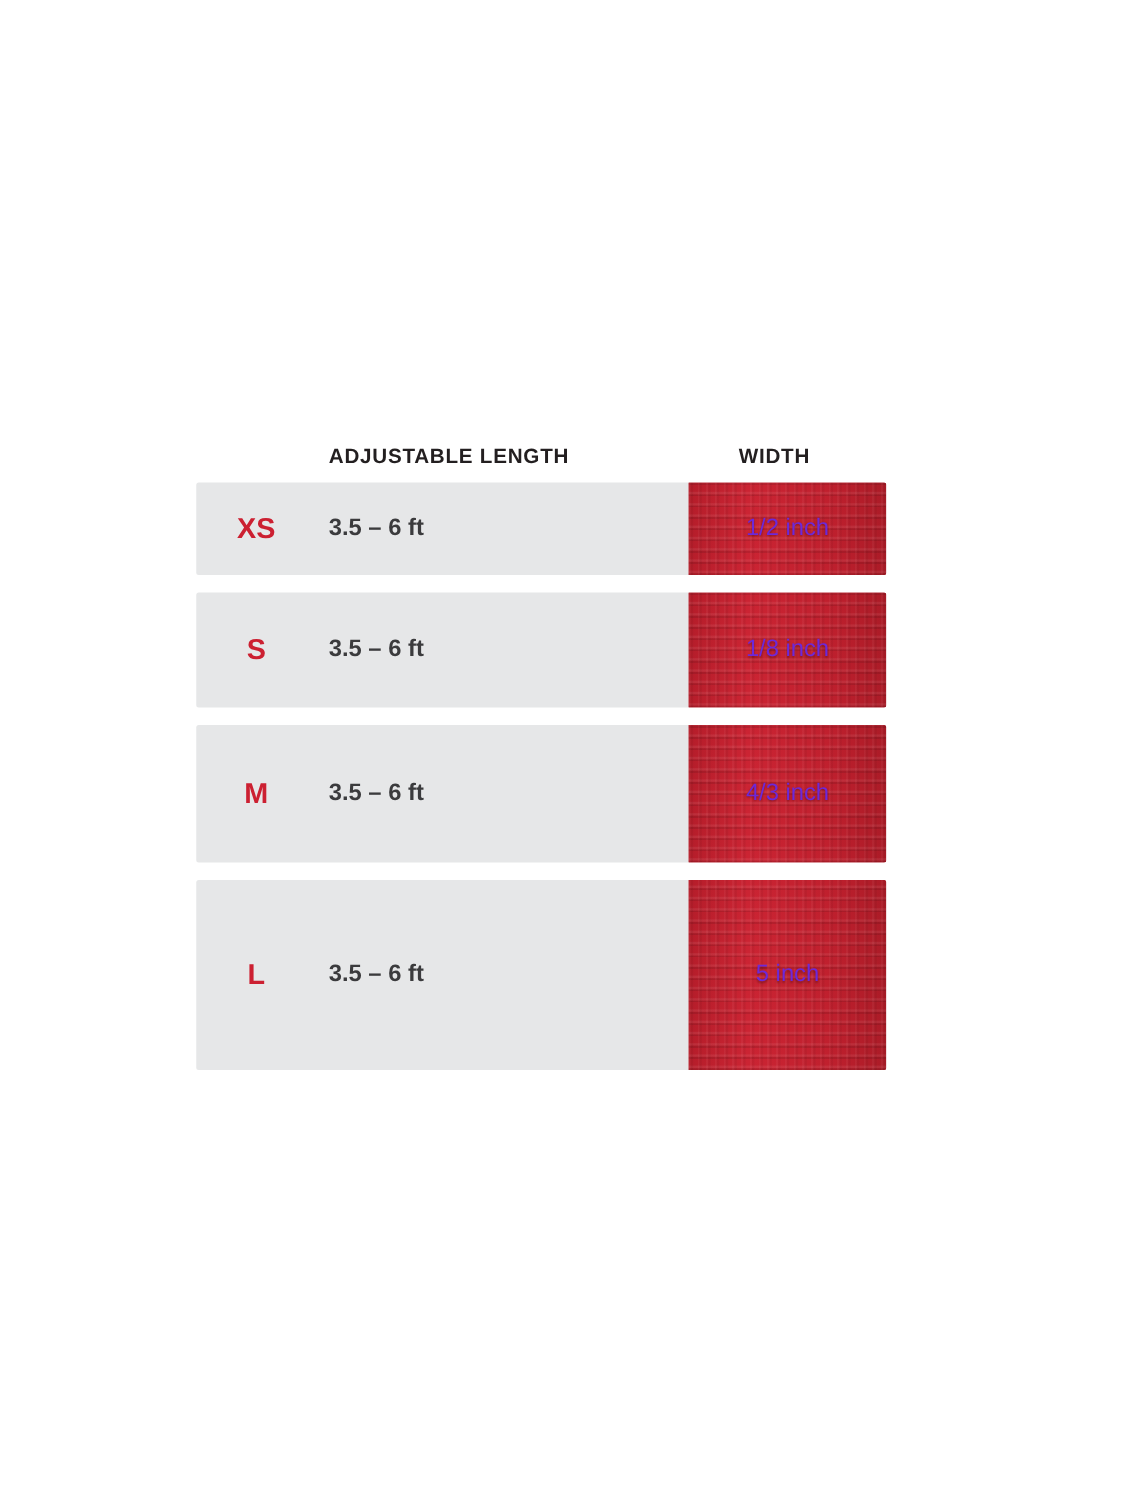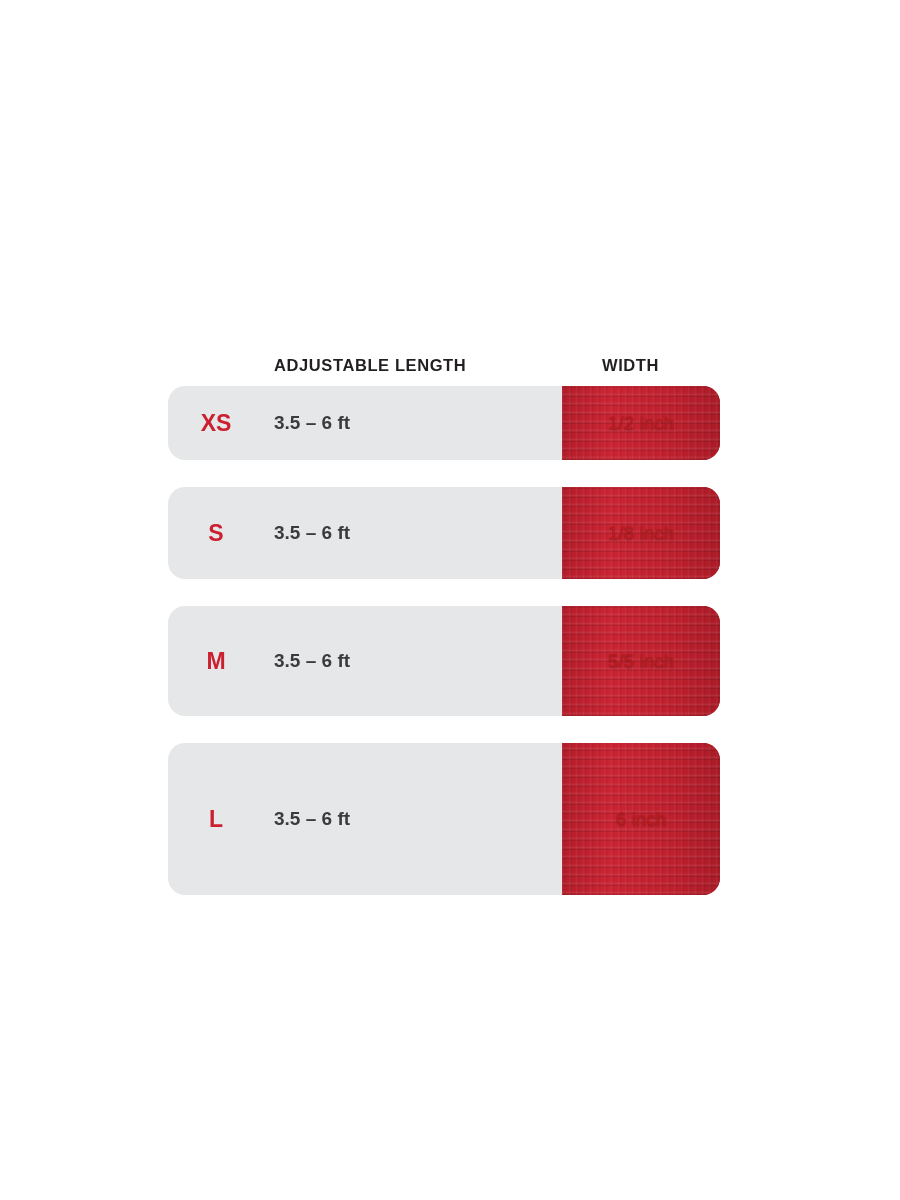--- a/index.html
+++ b/index.html
@@ -11,21 +11,21 @@
     width: 900px;
     height: 1200px;
     font-family: "Liberation Sans", sans-serif;
     color: #231f20;
     position: relative;
     overflow: hidden;
   }
 
   .size-chart {
     position: absolute;
-    left: 168px;
+    left: 157px;
     top: 348px;
     width: 552px;
   }
 
   
   .chart-header {
     position: relative;
     height: 38px;
   }
   .col-head {
@@ -42,23 +42,23 @@
   }
   .col-head.width-head {
     left: 434px;
     top: 8px;
   }
 
   
   .row {
     position: relative;
     background: #e6e7e8;
-    border-radius: 17px;
+    border-radius: 2px;
     overflow: hidden;
-    margin-bottom: 27px;
+    margin-bottom: 14px;
   }
   .row .size-label {
     position: absolute;
     left: 0;
     width: 96px;
     text-align: center;
     font-size: 23px;
     font-weight: bold;
     color: #cc2031;
     top: 50%;
@@ -97,21 +97,21 @@
         rgba(0,0,0,0.00) 4px,
         rgba(0,0,0,0.00) 9px),
       linear-gradient(90deg, #b51d2a 0%, #cb2433 30%, #c0202e 70%, #ab1b27 100%);
   }
   .row .width-value {
     position: absolute;
     right: 0;
     width: 158px;
     text-align: center;
     font-size: 19px;
-    color: #b91c1c;
+    color: #6d28d9;
     top: 50%;
     transform: translateY(-50%);
     white-space: nowrap;
     text-shadow: 0 1px 2px rgba(0,0,0,0.35);
   }
 
   .row-xs { height: 74px; }
   .row-s  { height: 92px; }
   .row-m  { height: 110px; }
   .row-l  { height: 152px; }
@@ -137,23 +137,23 @@
     <div class="size-label">S</div>
     <div class="length-value">3.5 – 6 ft</div>
     <div class="webbing"></div>
     <div class="width-value">1/8 inch</div>
   </div>
 
   <div class="row row-m">
     <div class="size-label">M</div>
     <div class="length-value">3.5 – 6 ft</div>
     <div class="webbing"></div>
-    <div class="width-value">5/5 inch</div>
+    <div class="width-value">4/3 inch</div>
   </div>
 
   <div class="row row-l">
     <div class="size-label">L</div>
     <div class="length-value">3.5 – 6 ft</div>
     <div class="webbing"></div>
-    <div class="width-value">6 inch</div>
+    <div class="width-value">5 inch</div>
   </div>
 
 </div>
 
 </body></html>

